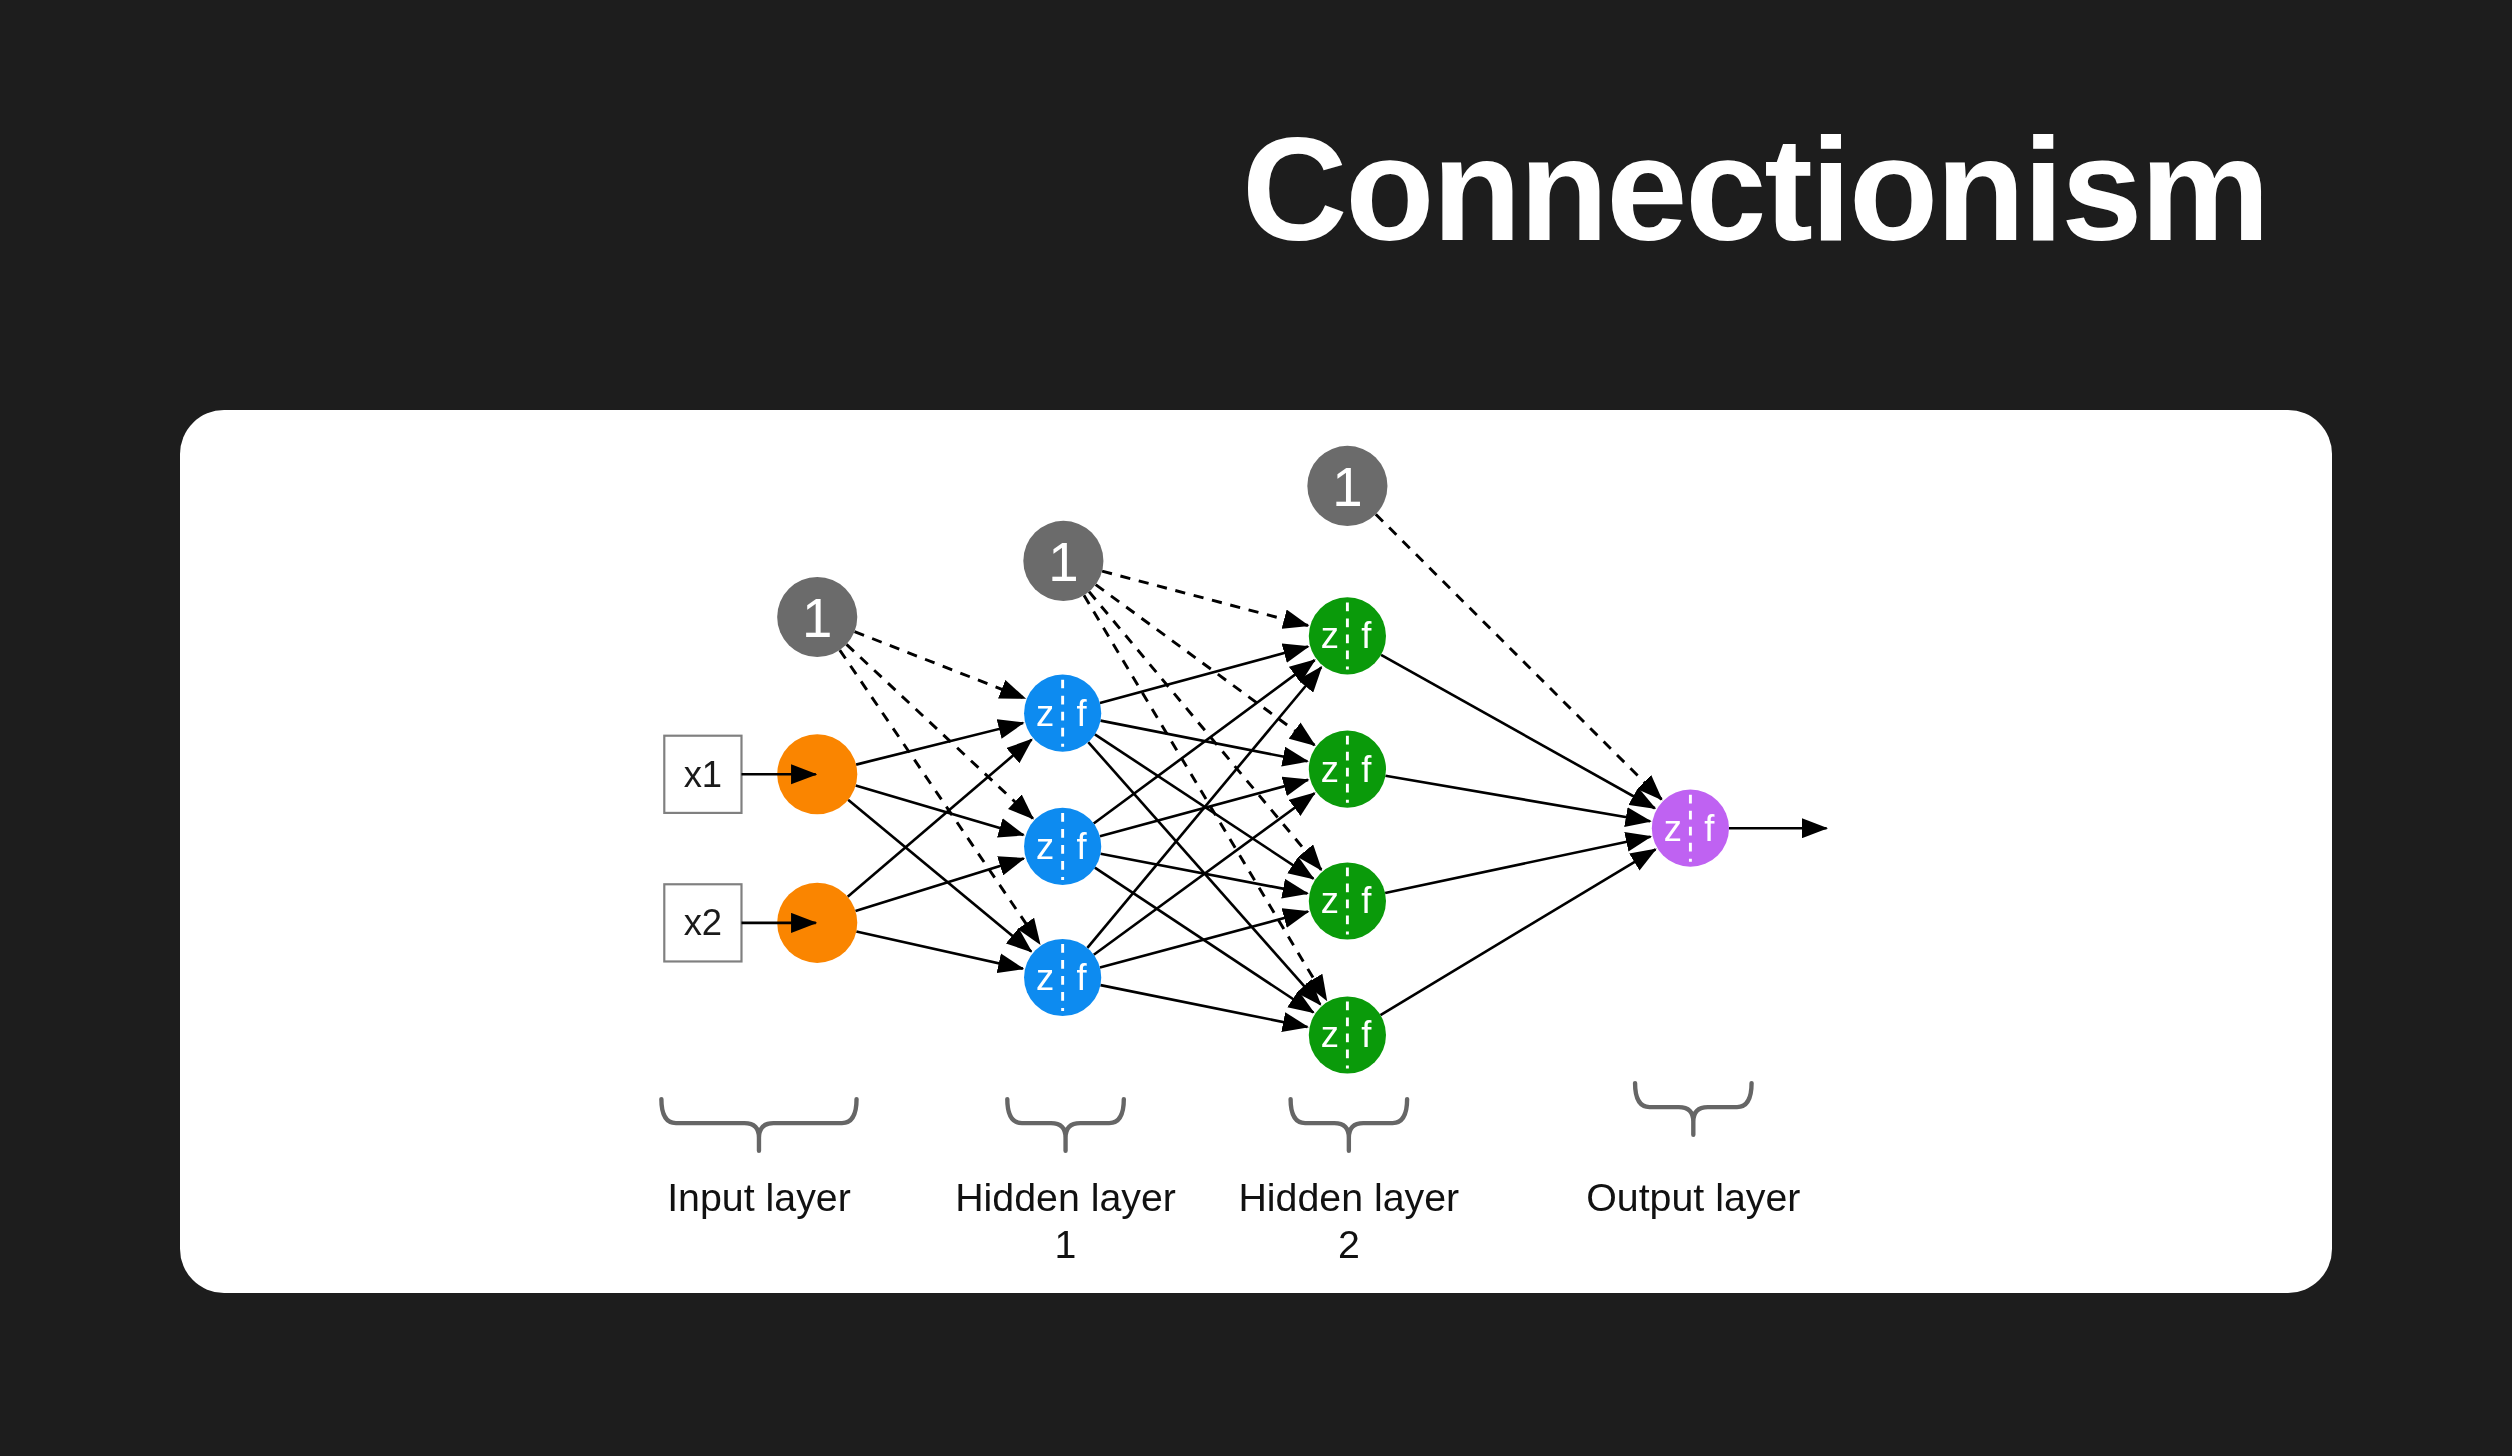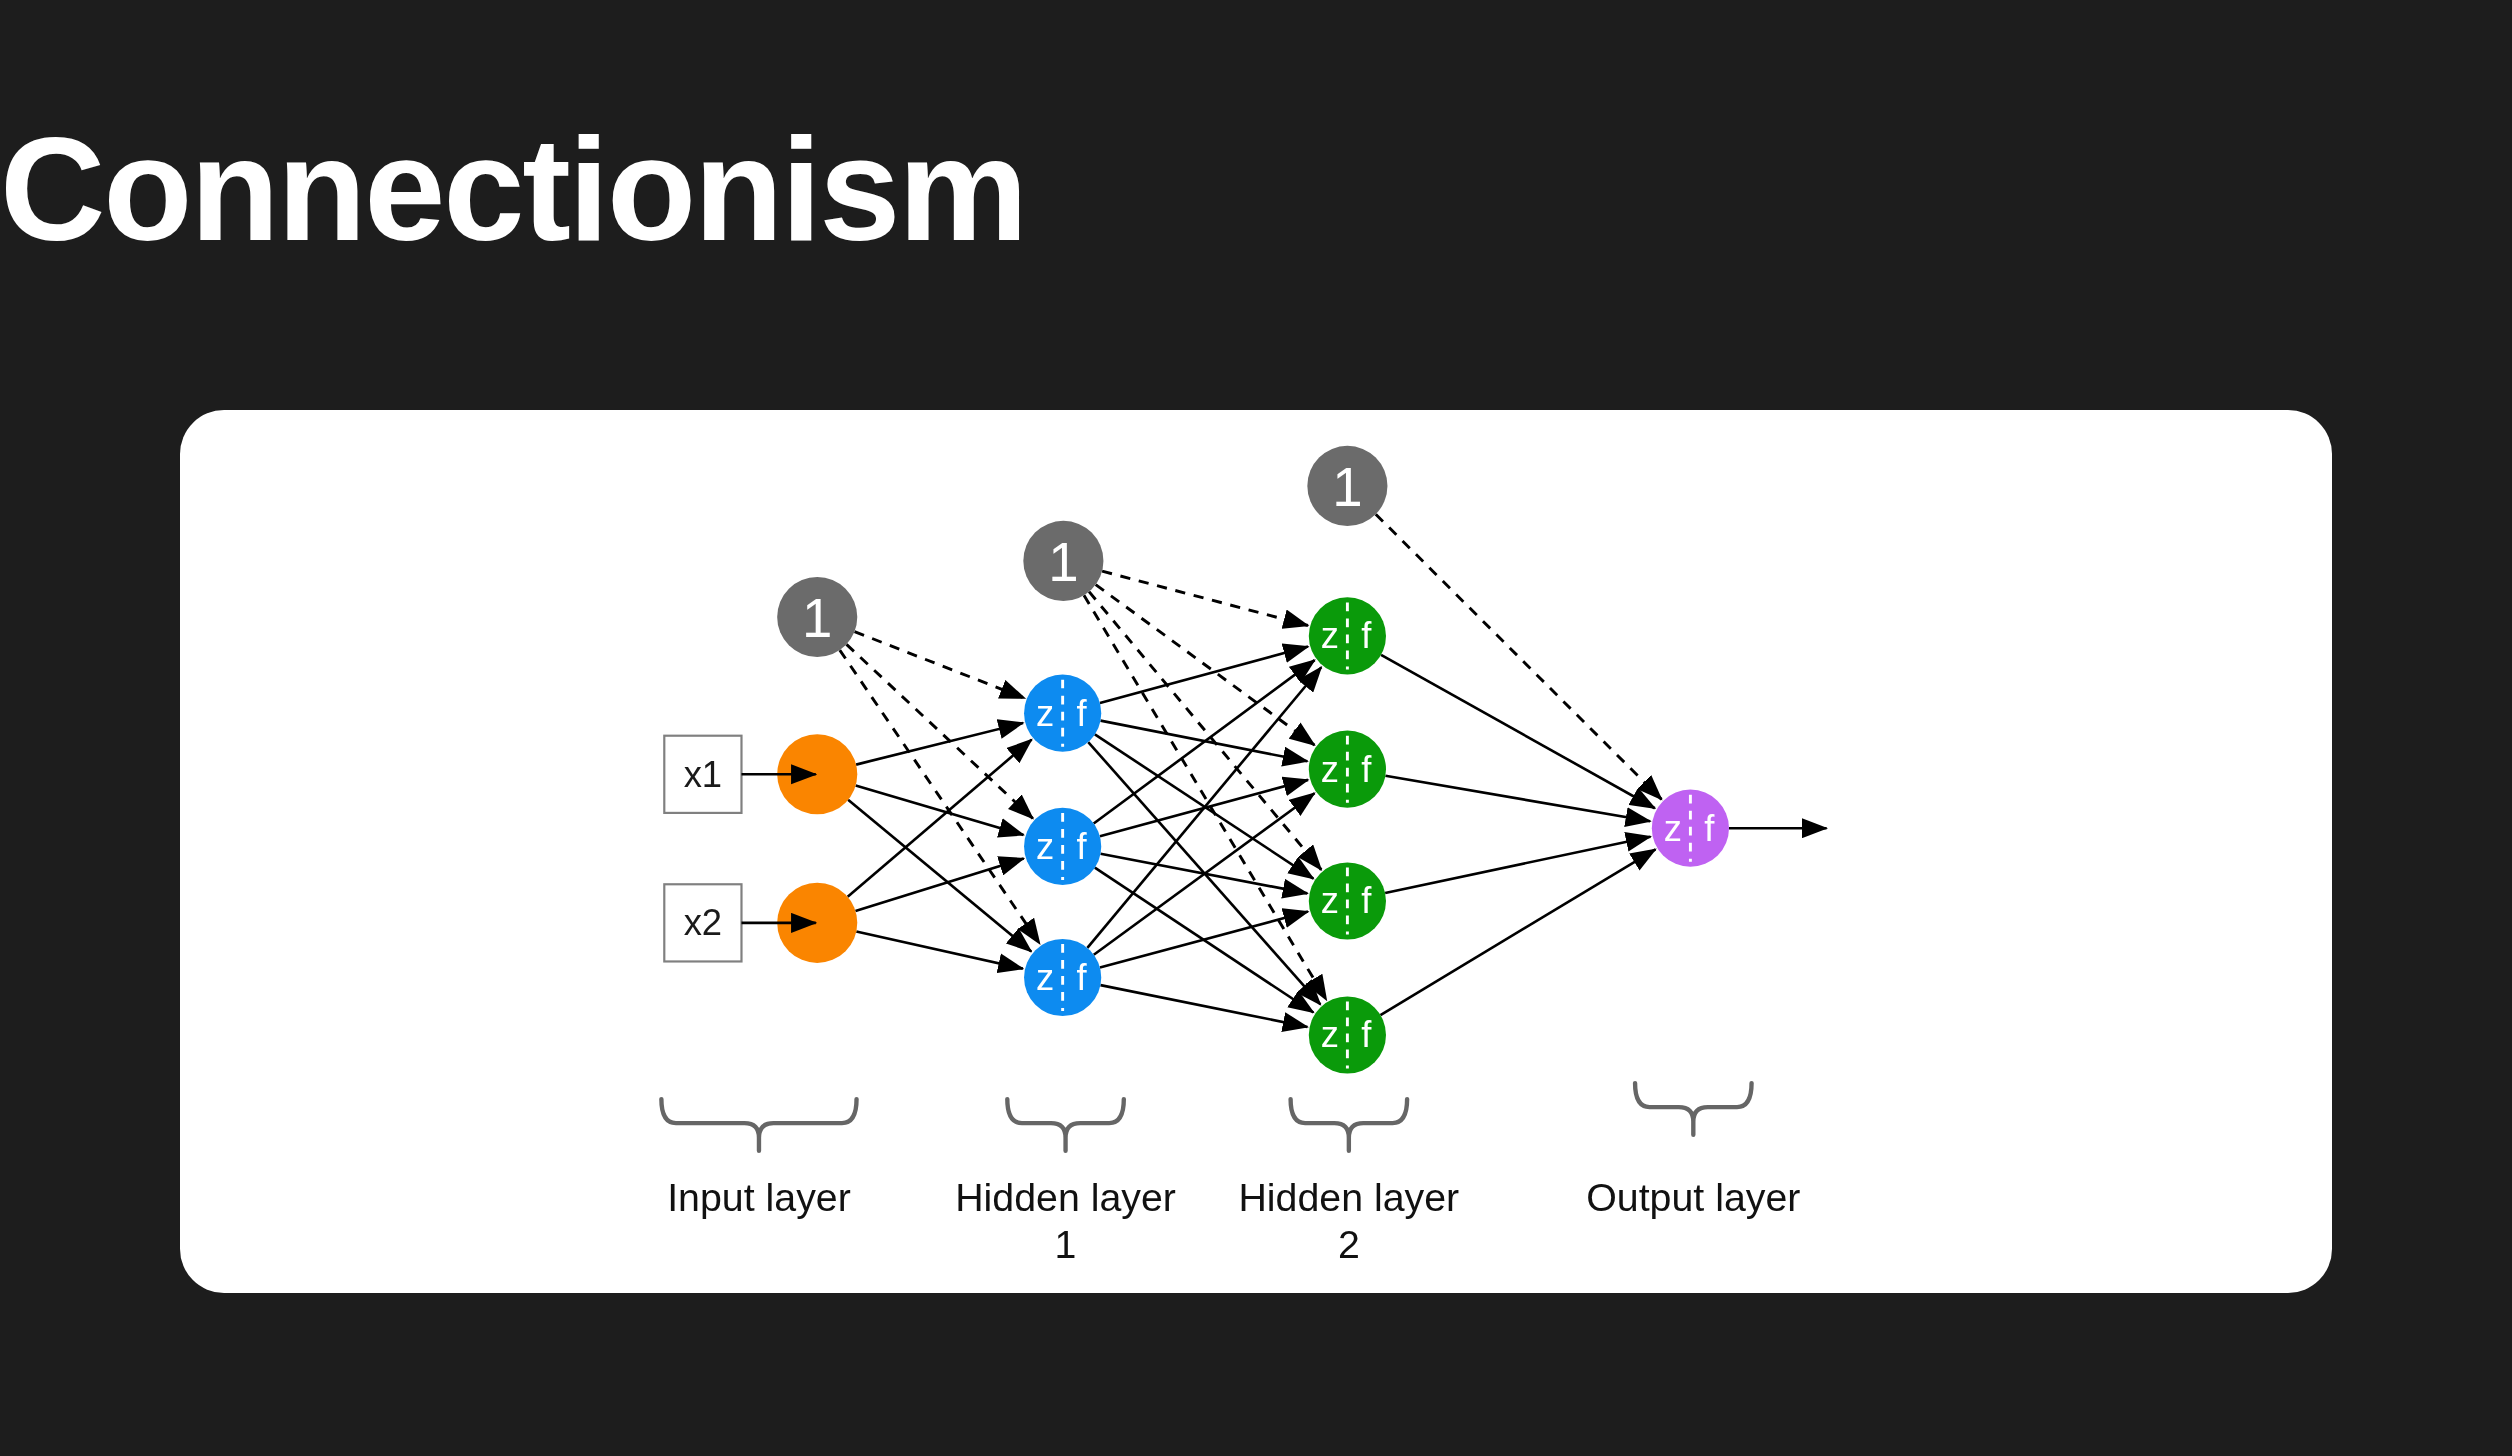--- a/index.html
+++ b/index.html
@@ -3,21 +3,21 @@
 <meta charset="utf-8">
 <style>
   html,body{margin:0;padding:0}
   body{
     width:2512px;height:1456px;position:relative;overflow:hidden;
     background:#1d1d1d;
     font-family:"Liberation Sans", sans-serif;
   }
   .page-title{
     position:absolute;top:117px;left:0;width:2268px;
-    margin:0;text-align:left;color:#ffffff;
+    margin:0;text-align:right;color:#ffffff;
     font-size:146px;font-weight:bold;line-height:1.0;letter-spacing:-2.2px;
   }
   .diagram-card{
     position:absolute;left:180px;top:410px;width:2152px;height:883px;
     background:#ffffff;border-radius:44px;
   }
   .diagram-card svg{position:absolute;left:0;top:0}
   text{font-family:"Liberation Sans", sans-serif}
 </style>
 </head>

